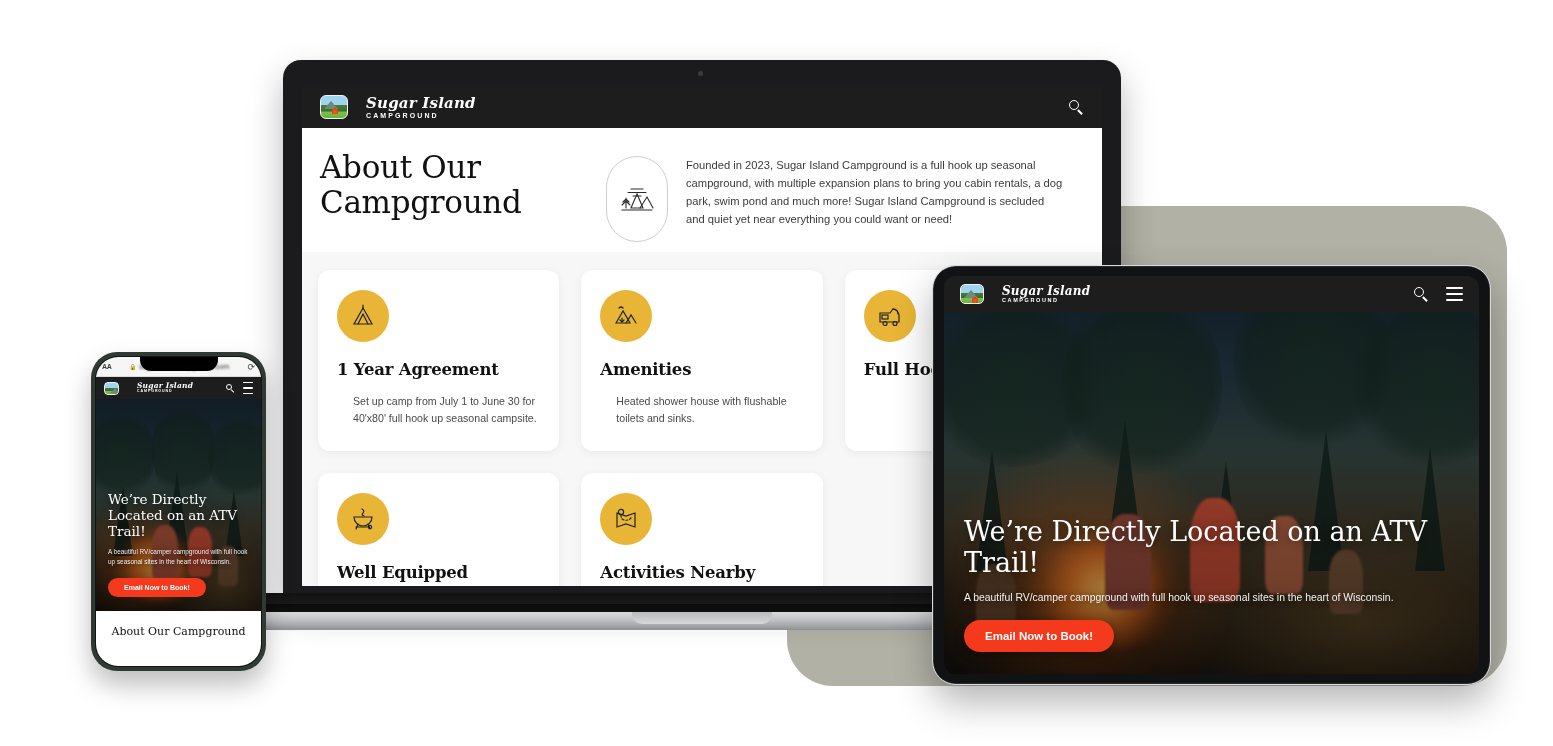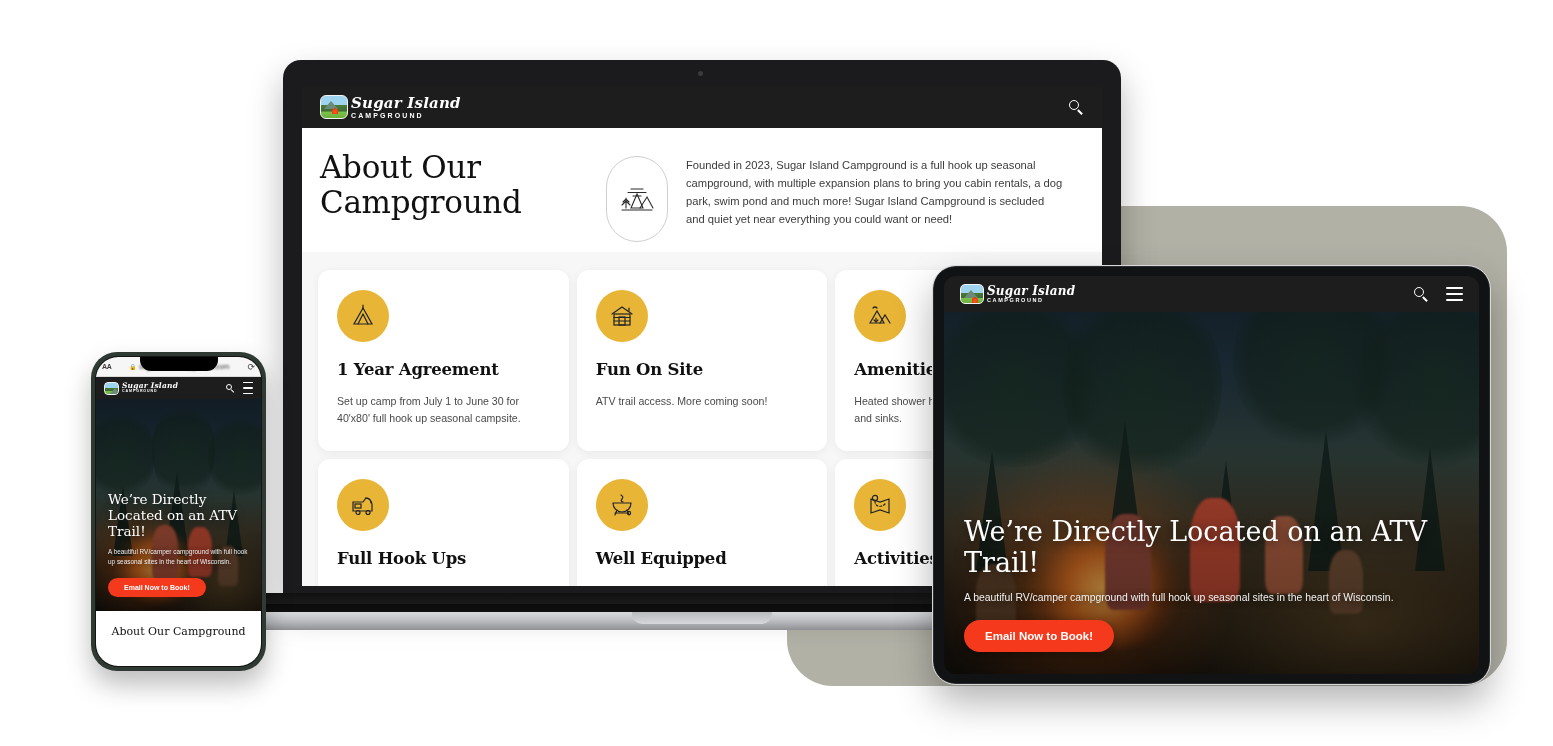--- a/index.html
+++ b/index.html
@@ -55,21 +55,21 @@
   .macbook-label {
     position:absolute; left:0; top:536px; width:838px;
     text-align:center; color:#8b8c8f; font-size:11px; letter-spacing:.2px;
   }
 
   
   .site-header {
     height:42px; background:#1d1d1d; display:flex; align-items:center;
     justify-content:space-between; padding:0 18px;
   }
-  .logo { display:flex; align-items:center; gap:3px; }
+  .logo { display:flex; align-items:center; gap:18px; }
   .logo-badge {
     width:28px; height:24px; border-radius:6px; position:relative; overflow:hidden;
     background:linear-gradient(180deg,#9fd4ef 0%,#9fd4ef 42%,#4a7b3a 43%,#3e6b31 70%,#7cc24a 71%,#6bb23e 100%);
     border:1.5px solid #f2f2f2;
   }
   .logo-badge::before {
     content:""; position:absolute; left:3px; top:5px; width:0;height:0;
     border-left:7px solid transparent; border-right:7px solid transparent;
     border-bottom:8px solid #6c8a7a;
   }
@@ -108,35 +108,35 @@
     display:flex; align-items:center; justify-content:center;
   }
   .about-copy {
     font-size:11.2px; line-height:1.62; color:#3b3b3b; width:378px;
     margin-top:6px; font-family:"Liberation Sans",sans-serif;
   }
 
   
   .cards {
     background:#f7f7f7; padding:18px 16px 0 16px;
-    display:grid; grid-template-columns:repeat(3,1fr); gap:8px;
+    display:grid; grid-template-columns:repeat(3,1fr); gap:22px;
   }
   .card {
     background:#fff; border-radius:12px; padding:20px 19px 24px 19px;
     box-shadow:0 2px 10px rgba(0,0,0,.06); min-height:176px;
   }
   .card-icon {
     width:52px; height:52px; border-radius:50%; background:#e8b536;
     display:flex; align-items:center; justify-content:center; margin-bottom:18px;
   }
   .card-title {
     font-family:"DejaVu Serif", serif; font-size:16.5px; color:#111;
     font-weight:700; margin-bottom:14px; letter-spacing:-.2px; white-space:nowrap;
   }
-  .card-body { font-size:10.6px; line-height:1.62; color:#4a4a4a; }
+  .card-body { font-size:10.6px; line-height:1.62; color:#4a4a4a;margin-left:16px; }
 
   
   .tablet {
     position:absolute; left:933px; top:266px; width:557px; height:418px;
     background:#111214; border-radius:22px;
     box-shadow: 0 18px 38px rgba(0,0,0,.30);
     padding:9px 10px;
     border:1px solid #2b2c2f;
   }
   .tablet::after{
@@ -305,34 +305,20 @@
               <svg width="26" height="26" viewBox="0 0 26 26" fill="none" stroke="#20242b" stroke-width="1.2" stroke-linecap="round">
                 <line x1="13" y1="2" x2="13" y2="6"></line>
                 <path d="M13 5 L4 21 H22 Z"></path>
                 <path d="M13 11 L8 21 M13 11 L18 21"></path>
               </svg>
             </div>
             <div class="card-title">1 Year Agreement</div>
             <div class="card-body">Set up camp from July 1 to June 30 for 40'x80' full hook up seasonal campsite.</div>
           </div>
 
-          <div class="card">
-            <div class="card-icon">
-              <svg width="26" height="26" viewBox="0 0 26 26" fill="none" stroke="#20242b" stroke-width="1.2" stroke-linecap="round">
-                <path d="M3 11 L13 4 L23 11"></path>
-                <path d="M20 5 V8"></path>
-                <rect x="5" y="11" width="16" height="11"></rect>
-                <line x1="5" y1="14.5" x2="21" y2="14.5"></line>
-                <line x1="5" y1="18" x2="21" y2="18"></line>
-                <rect x="10" y="14" width="6" height="8"></rect>
-              </svg>
-            </div>
-            <div class="card-title">Fun On Site</div>
-            <div class="card-body">ATV trail access. More coming soon!</div>
-          </div>
 
           <div class="card">
             <div class="card-icon">
               <svg width="26" height="26" viewBox="0 0 26 26" fill="none" stroke="#20242b" stroke-width="1.2" stroke-linecap="round">
                 <path d="M3 20 L10 8 L17 20 Z"></path>
                 <path d="M13 20 L18 12 L23 20"></path>
                 <path d="M6 5 q2 -2 4 0"></path>
                 <line x1="9" y1="15" x2="9" y2="19"></line>
                 <path d="M7 17 L9 19 L11 17"></path>
               </svg>

